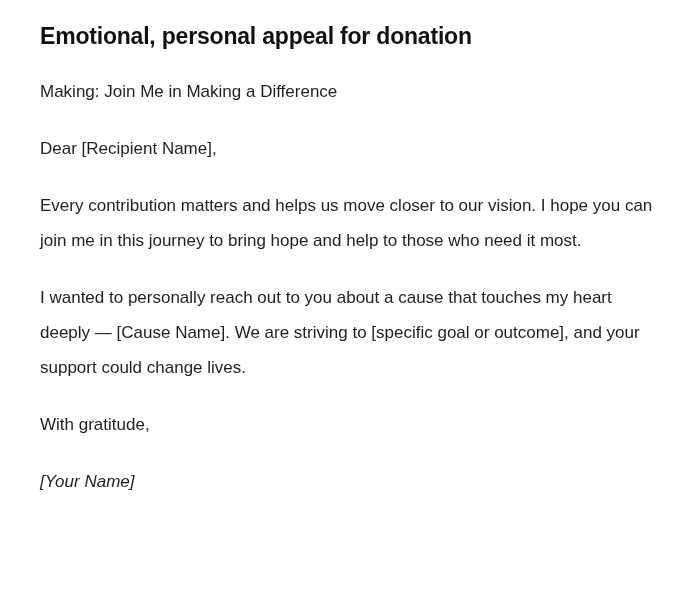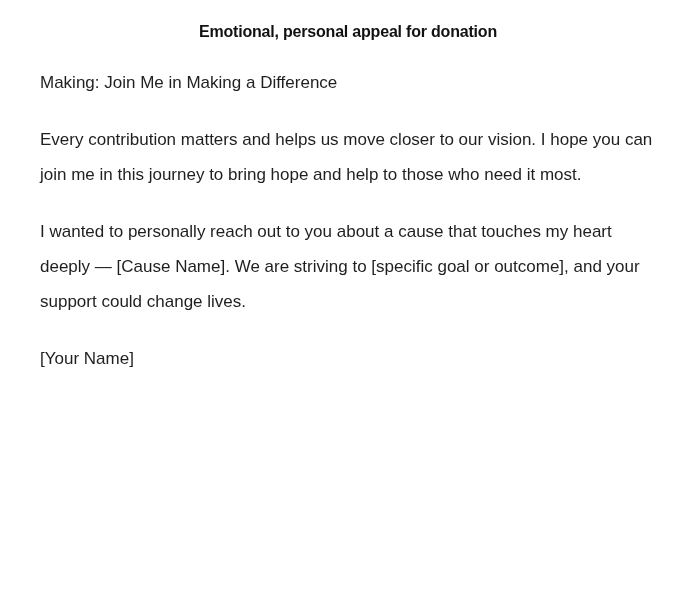--- a/index.html
+++ b/index.html
@@ -15,49 +15,51 @@
     -webkit-font-smoothing: antialiased;
   }
   .page {
     box-sizing: border-box;
     width: 700px;
     min-height: 601px;
     padding: 22px 44px 20px 40px;
     background: #ffffff;
   }
   .doc-title {
-    font-size: 16px;
+    font-size: 23px;
     font-weight: bold;
     line-height: 1.3;
     letter-spacing: -0.2px;
     margin: 0 0 22px 0;
     color: #111111;
-    text-align: center;
   }
   .para {
     font-size: 17px;
     line-height: 35px;
     margin: 0 0 22px 0;
     color: #1f1f1f;
     font-weight: 400;
   }
   .para:last-child {
     margin-bottom: 0;
+    font-style: italic;
   }
 </style>
 </head>
 <body>
 
 <div class="page">
 
   <h1 class="doc-title">Emotional, personal appeal for donation</h1>
 
   <p class="para">Making: Join Me in Making a Difference</p>
 
+  <p class="para">Dear [Recipient Name],</p>
 
   <p class="para">Every contribution matters and helps us move closer to our vision. I hope you can join me in this journey to bring hope and help to those who need it most.</p>
 
   <p class="para">I wanted to personally reach out to you about a cause that touches my heart deeply — [Cause Name]. We are striving to [specific goal or outcome], and your support could change lives.</p>
 
+  <p class="para">With gratitude,</p>
 
   <p class="para">[Your Name]</p>
 
 </div>
 
 </body></html>

